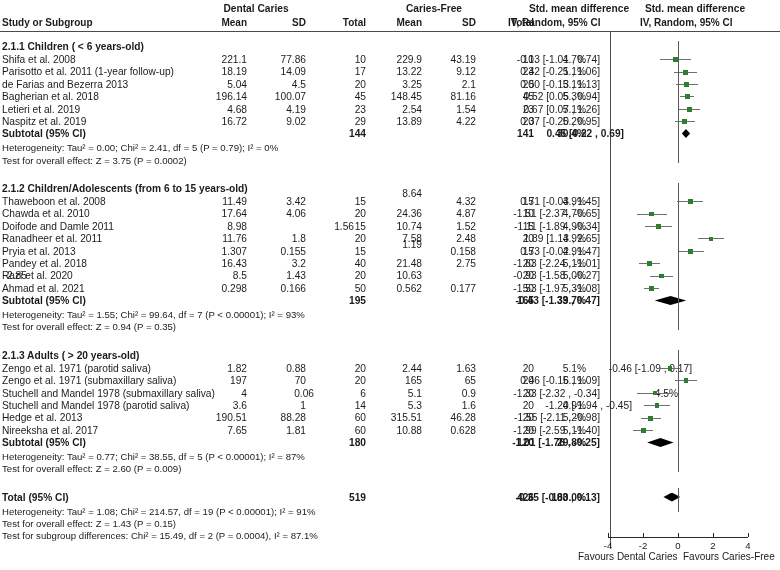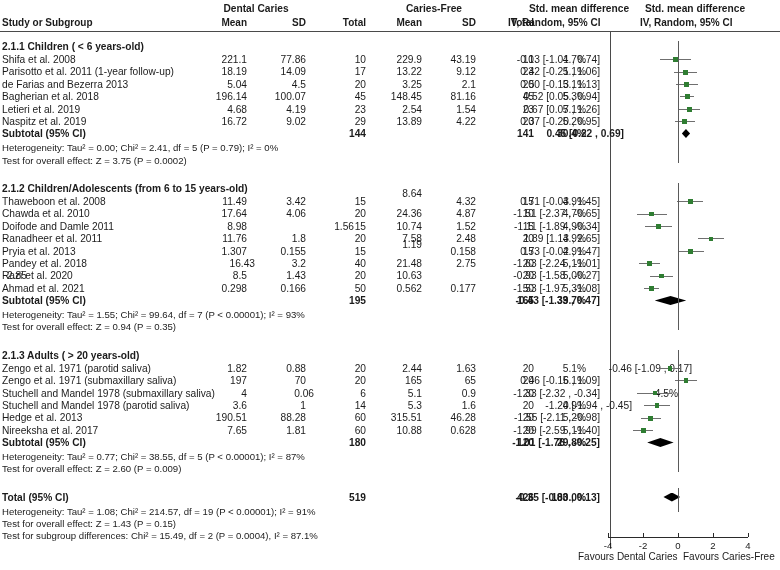--- a/index.html
+++ b/index.html
@@ -163,21 +163,21 @@
       <div class="t " style="top: 245.6px; left: 2px;">Pryia et al. 2013</div>
       <div class="t " style="top: 245.6px; left: 0px; width: 247px; text-align: right;">1.307</div>
       <div class="t " style="top: 245.6px; left: 0px; width: 306px; text-align: right;">0.155</div>
       <div class="t " style="top: 245.6px; left: 0px; width: 366px; text-align: right;">15</div>
       <div class="t " style="top: 239px; left: 0px; width: 422px; text-align: right;">1.19</div>
       <div class="t " style="top: 245.6px; left: 0px; width: 476px; text-align: right;">0.158</div>
       <div class="t " style="top: 245.6px; left: 0px; width: 534px; text-align: right;">15</div>
       <div class="t " style="top: 245.6px; left: 0px; width: 586px; text-align: right;">4.9%</div>
       <div class="t " style="top: 245.6px; left: 0px; width: 600px; text-align: right;">0.73 [-0.02 , 1.47]</div>
       <div class="t " style="top: 258px; left: 2px;">Pandey et al. 2018</div>
-      <div class="t " style="top: 258px; left: 0px; width: 247px; text-align: right; padding-left: 8px;">16.43</div>
+      <div class="t " style="top: 258px; left: 0px; width: 247px; text-align: right;">16.43</div>
       <div class="t " style="top: 258px; left: 0px; width: 306px; text-align: right;">3.2</div>
       <div class="t " style="top: 258px; left: 0px; width: 366px; text-align: right;">40</div>
       <div class="t " style="top: 258px; left: 0px; width: 422px; text-align: right;">21.48</div>
       <div class="t " style="top: 258px; left: 0px; width: 476px; text-align: right;">2.75</div>
       <div class="t " style="top: 258px; left: 0px; width: 534px; text-align: right;">20</div>
       <div class="t " style="top: 258px; left: 0px; width: 586px; text-align: right;">5.1%</div>
       <div class="t " style="top: 258px; left: 0px; width: 600px; text-align: right;">-1.63 [-2.24 , -1.01]</div>
       <div class="t " style="top: 270.4px; left: 2px;">Razi et al. 2020</div>
       <div class="t " style="top: 270.4px; left: 0px; width: 247px; text-align: right;">8.5</div>
       <div class="t " style="top: 270.4px; left: 0px; width: 306px; text-align: right;">1.43</div>

